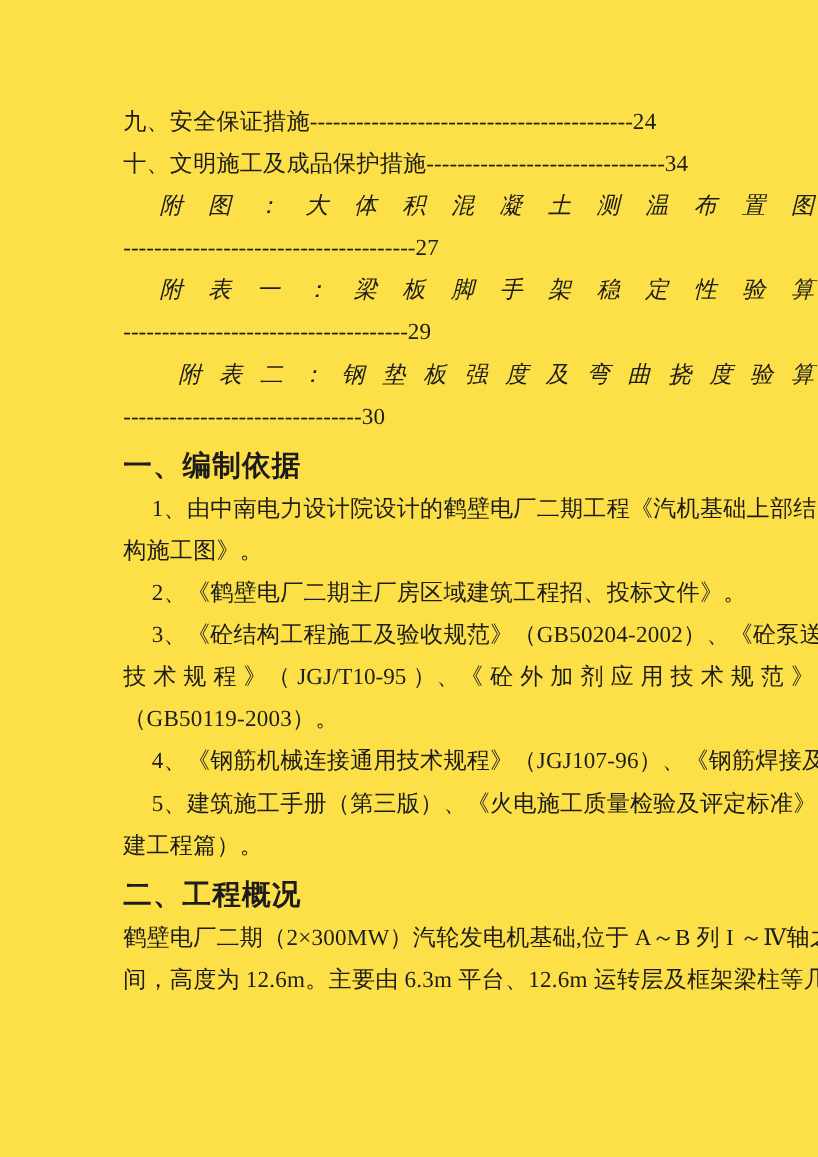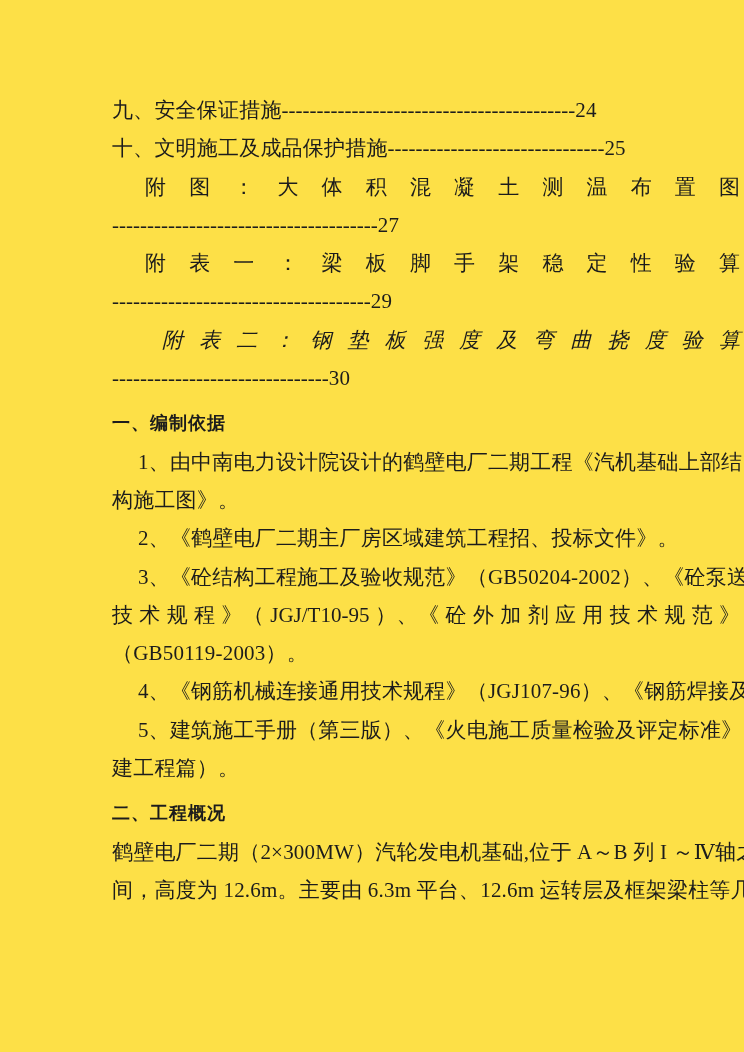--- a/index.html
+++ b/index.html
@@ -20,40 +20,40 @@
     white-space: pre;
     letter-spacing: 0.2px;
   }
   
   .spread {
     white-space: normal;
     text-align: justify;
     text-align-last: justify;
     letter-spacing: 0;
   }
-  .ind-att   { padding-left: 33px; }  
+  .ind-att   { padding-left: 33px; font-style: italic; }  
   .ind-att2  { padding-left: 50px; font-style: italic; }  
   .ind-para  { padding-left: 26px; font-family: Liberation Serif, serif; }  
   .heading {
     font-weight: bold;
-    font-size: 18px;
+    font-size: 26px;
     line-height: 38.3px;
     letter-spacing: 1px;
     margin-top: 7px;
     font-family: "Liberation Sans", "DejaVu Sans", sans-serif;
   }
   .leader { letter-spacing: 0; }
 </style>
 </head>
 <body>
 
 <div class="page">
 
   <div class="line"><span>九、安全保证措施</span><span class="leader">------------------------------------------</span><span>24</span></div>
-  <div class="line"><span>十、文明施工及成品保护措施</span><span class="leader">-------------------------------</span><span>25</span></div>
+  <div class="line"><span>十、文明施工及成品保护措施</span><span class="leader">-------------------------------</span><span>34</span></div>
 
   <div class="line spread ind-att">附 图 ： 大 体 积 混 凝 土 测 温 布 置 图</div>
   <div class="line"><span class="leader">--------------------------------------</span><span>27</span></div>
 
   <div class="line spread ind-att">附 表 一 ： 梁 板 脚 手 架 稳 定 性 验 算</div>
   <div class="line"><span class="leader">-------------------------------------</span><span>29</span></div>
 
   <div class="line spread ind-att2">附 表 二 ： 钢 垫 板 强 度 及 弯 曲 挠 度 验 算</div>
   <div class="line"><span class="leader">-------------------------------</span><span>30</span></div>
 

